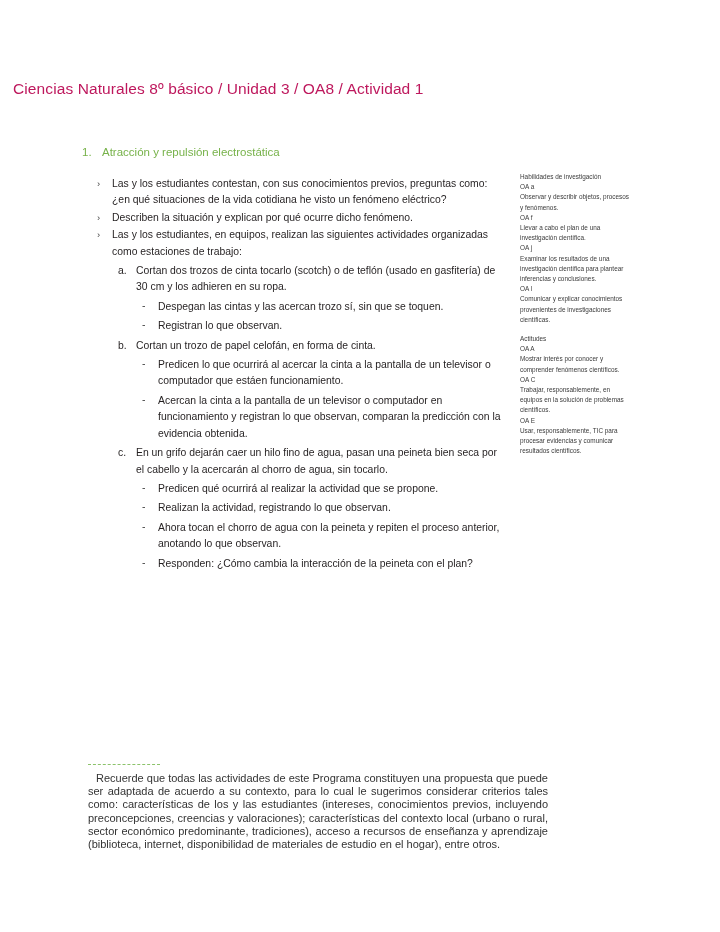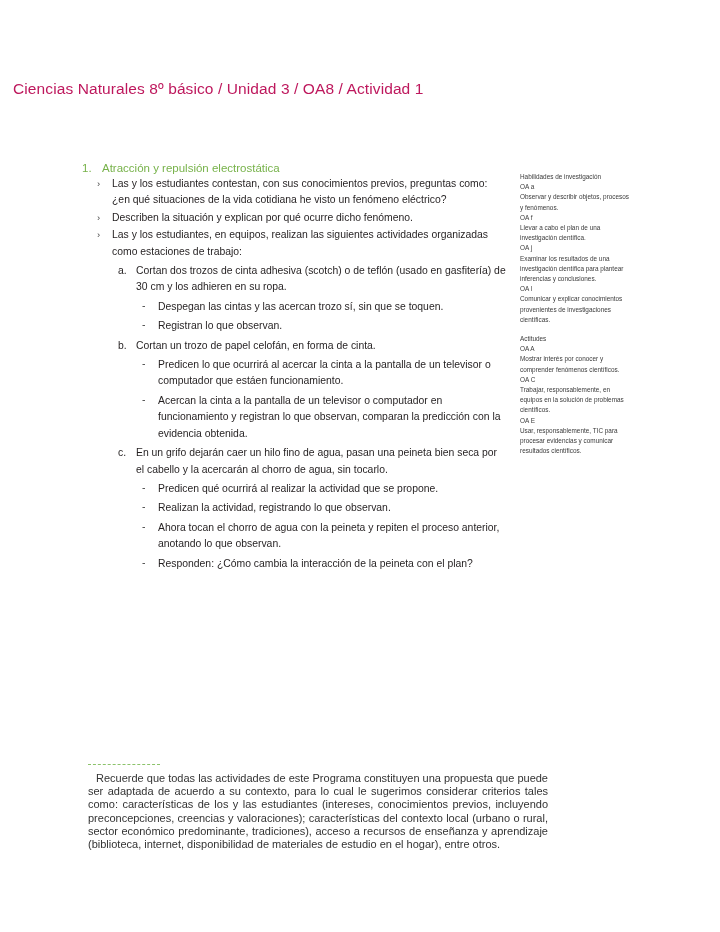--- a/index.html
+++ b/index.html
@@ -33,21 +33,21 @@
     color: #be185d;
     letter-spacing: 0.1px;
     font-weight: 400;
     padding-left: 13px;
   }
 
   
   .activity-heading {
     position: absolute;
     left: 82px;
-    top: 162px;
+    top: 146px;
     width: 420px;
     font-size: 11.5px;
     color: #77b24a;
     font-weight: 400;
   }
   .activity-heading .num {
     display: inline-block;
     width: 20px;
   }
 
@@ -181,21 +181,21 @@
 
     <div class="lvl1">
       <span class="marker">›</span>
       <span class="txt">Las y los estudiantes, en equipos, realizan las siguientes actividades organizadas como estaciones de trabajo:</span>
     </div>
 
     <div class="lvl2-group">
 
       <div class="lvl2">
         <span class="marker">a.</span>
-        <span class="txt"><span>Cortan dos trozos de cinta adhesiva (</span><span class="ital">scotch</span><span>) o de teflón (usado en gasfitería) de 30 cm y los adhieren en su ropa.</span></span>
+        <span class="txt"><span>Cortan dos trozos de cinta tocarlo (</span><span class="ital">scotch</span><span>) o de teflón (usado en gasfitería) de 30 cm y los adhieren en su ropa.</span></span>
       </div>
       <div class="lvl3-group">
         <div class="lvl3">
           <span class="marker">-</span>
           <span class="txt">Despegan las cintas y las acercan trozo sí, sin que se toquen.</span>
         </div>
         <div class="lvl3">
           <span class="marker">-</span>
           <span class="txt">Registran lo que observan.</span>
         </div>

